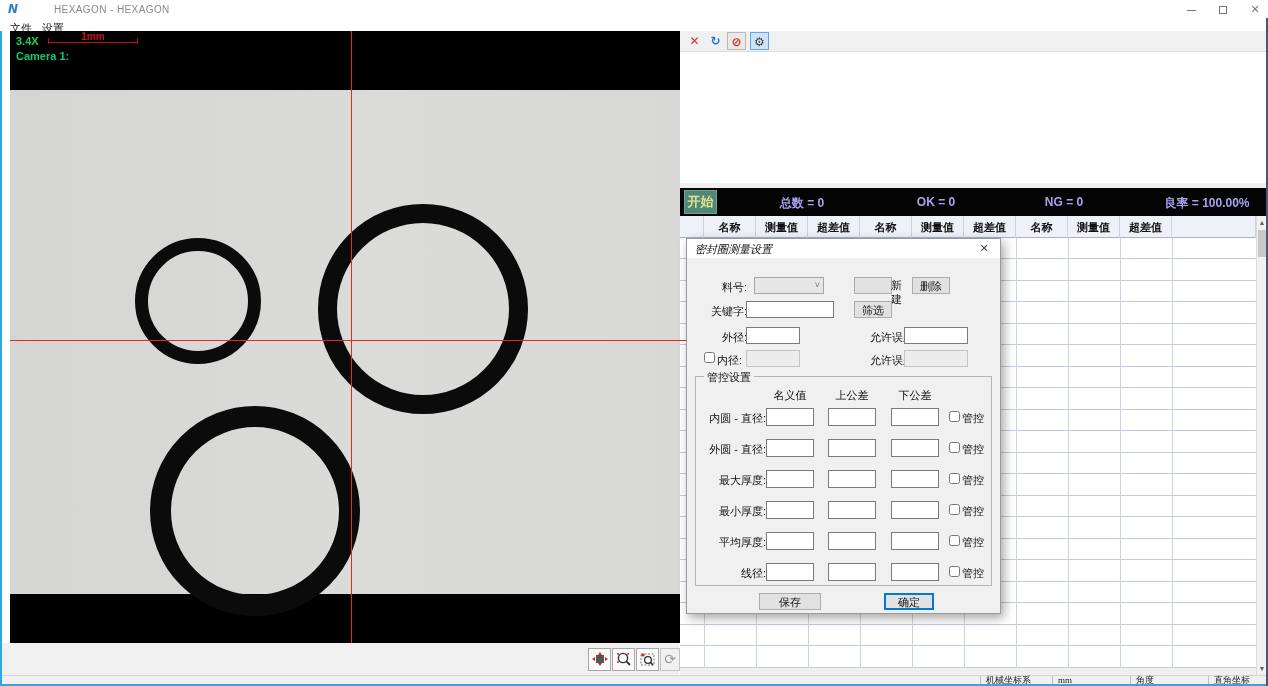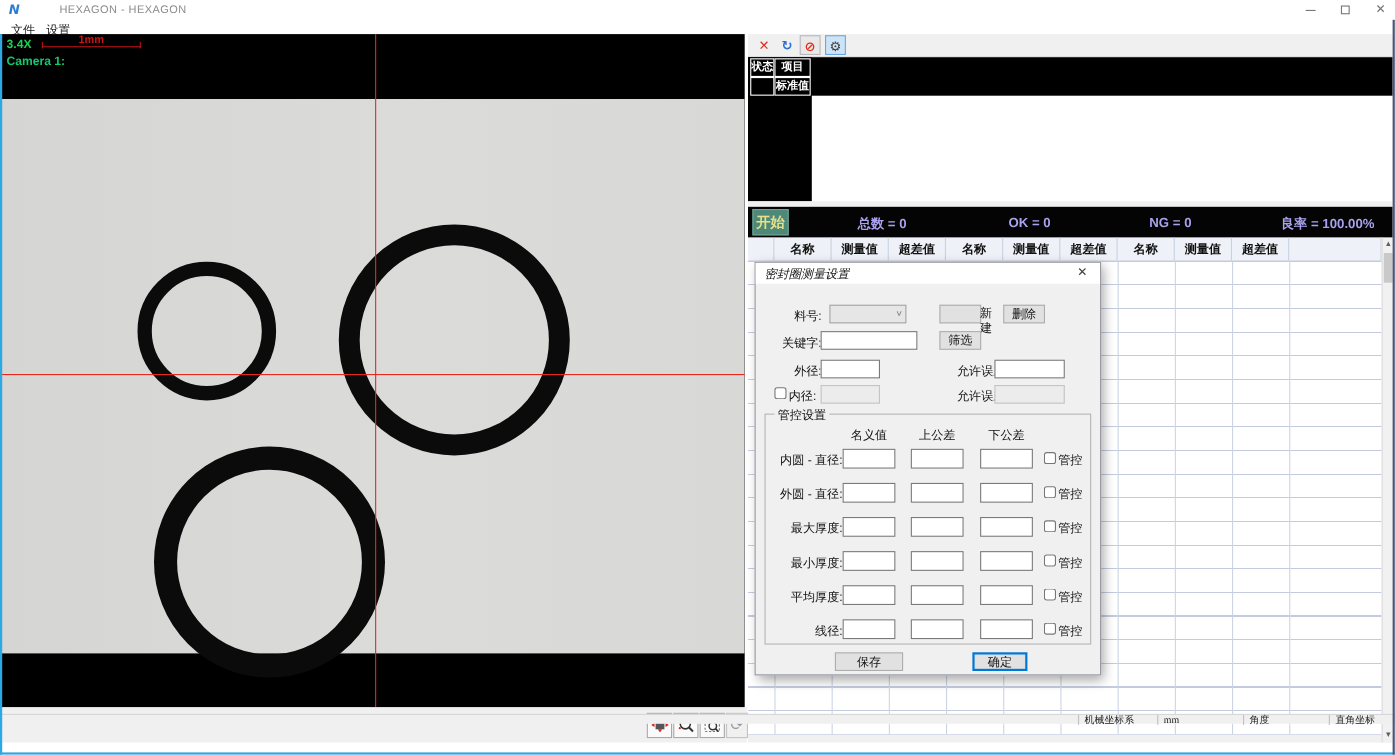--- a/index.html
+++ b/index.html
@@ -16,21 +16,21 @@
   #btn-close { left:1242px; }
   #btn-min .bar { display:inline-block; width:9px; height:1px; background:#777; vertical-align:middle; }
   #btn-restore .box { display:inline-block; width:8px; height:8px; border:1px solid #777; vertical-align:middle; }
   #menubar { left:0; top:18px; width:1268px; height:13px; background:#fff; }
   .menu-item { display:inline-block; margin-left:10px; font-size:11px; color:#222; line-height:13px; }
   
   #edge-left  { left:0; top:31px; width:2px; height:655px; background:#2fa7e2; z-index:60; }
   #edge-bottom{ left:0; top:684px; width:1268px; height:2px; background:#2fa7e2; z-index:60; }
   #edge-right { left:1266px; top:18px; width:2px; height:668px; background:#4a5878; z-index:60; }
   
-  #camera { left:0; top:31px; width:677px; height:612px; background:#000; overflow:hidden; }
+  #camera { left:10px; top:31px; width:677px; height:612px; background:#000; overflow:hidden; }
   #cam-image { left:0; top:59px; width:677px; height:504px;
     background:linear-gradient(90deg,#d5d5d3,#dbdbd9 55%,#d8d8d6); }
   .ring { position:absolute; border-style:solid; border-color:#0b0b0b; border-radius:50%; background:transparent; }
   #ring-small  { left:125px; top:148px; width:126px; height:126px; border-width:13px; }
   #ring-large  { left:308px; top:114px; width:210px; height:210px; border-width:19px; }
   #ring-bottom { left:140px; top:316px; width:210px; height:210px; border-width:21px; }
   #crosshair-v { left:341px; top:0; width:1px; height:612px; background:#e8281e; z-index:5; }
   #crosshair-h { left:0; top:309px; width:677px; height:1px; background:#e8281e; z-index:5; }
   #cam-zoom { left:6px; top:4px; font-size:11px; font-weight:bold; color:#18d455; z-index:6; }
   #cam-name { left:6px; top:19px; font-size:11px; font-weight:bold; color:#10c96e; z-index:6; }
@@ -38,21 +38,21 @@
   #scale-text { position:absolute; left:0; top:0; width:90px; text-align:center; font-size:10px; font-weight:bold; color:#cc1414; }
   #scale-line { position:absolute; left:0; top:11px; width:90px; height:1px; background:#b81414; }
   .scale-tick { position:absolute; top:7px; width:1px; height:6px; background:#b81414; }
   #watermark { left:4px; top:550px; font-size:60px; font-weight:bold; color:#1f1fff; line-height:1; letter-spacing:2px; z-index:6; }
   
   #cam-toolbar { left:2px; top:643px; width:677px; height:32px; background:#f0f0f0; }
   .cam-tool { position:absolute; top:5px; width:23px; height:23px; background:#fafafa; border:1px solid #a8a8a8; text-align:center; }
   .cam-tool svg { margin-top:3px; }
   #tool-refresh { color:#9a9a9a; font-size:14px; line-height:21px; background:#f0f0f0; border-color:#c3c3c3; }
   
-  #statusbar { left:0; top:649px; width:1268px; height:9px; background:#f0f0f0; border-top:1px solid #d6d6d6; z-index:55; }
+  #statusbar { left:0; top:675px; width:1268px; height:9px; background:#f0f0f0; border-top:1px solid #d6d6d6; z-index:55; }
   .status-field { position:absolute; top:0; height:9px; border-left:1px solid #c0c0c0; font-size:9px; line-height:9px; color:#222; padding-left:5px; white-space:nowrap; }
   
   #right-panel { left:680px; top:31px; width:586px; height:644px; background:#fff; }
   #rp-toolbar { position:absolute; left:0; top:0; width:586px; height:21px; background:#f0f0f0; border-bottom:1px solid #dcdcdc; }
   .rp-tool { position:absolute; top:1px; width:19px; height:18px; text-align:center; line-height:18px; font-size:12px; font-weight:bold; }
   #rp-close   { left:5px;  color:#e03020; }
   #rp-refresh { left:26px; color:#2a6fd4; }
   #rp-disable { left:47px; color:#e03020; background:#e9e9e9; border:1px solid #b9b9b9; }
   #rp-gear    { left:70px; color:#444; background:#cde4f7; border:1px solid #66a7e8; font-weight:normal; }
   
@@ -162,28 +162,20 @@
   </div>
 </div>
 
 <div class="abs" id="right-panel">
   <div id="rp-toolbar">
     <div class="rp-tool" id="rp-close">✕</div>
     <div class="rp-tool" id="rp-refresh">↻</div>
     <div class="rp-tool" id="rp-disable">⊘</div>
     <div class="rp-tool" id="rp-gear">⚙</div>
   </div>
-  <div id="program-area">
-    <div id="program-band"></div>
-    <div id="program-col"></div>
-  <div class="prog-cell" style="left: 2px; top: 1px; width: 22px; height: 17px;">状态</div>
-      <div class="prog-cell" style="left: 24px; top: 1px; width: 33px; height: 17px;">项目</div>
-      <div class="prog-cell" style="left: 2px; top: 18px; width: 22px; height: 17px;"></div>
-      <div class="prog-cell" style="left: 24px; top: 18px; width: 33px; height: 17px;">标准值</div>
-    </div>
   <div id="rp-sep"></div>
   <div id="stats-bar">
     <div id="start-btn">开始</div>
   <div class="stat-item" style="left: 122px;">总数 = 0</div>
       <div class="stat-item" style="left: 256px;">OK = 0</div>
       <div class="stat-item" style="left: 384px;">NG = 0</div>
       <div class="stat-item" style="left: 527px;">良率 = 100.00%</div>
     </div>
   <div id="results-header">
       <div class="res-hcell" style="left: 0px; width: 24px;"></div>

